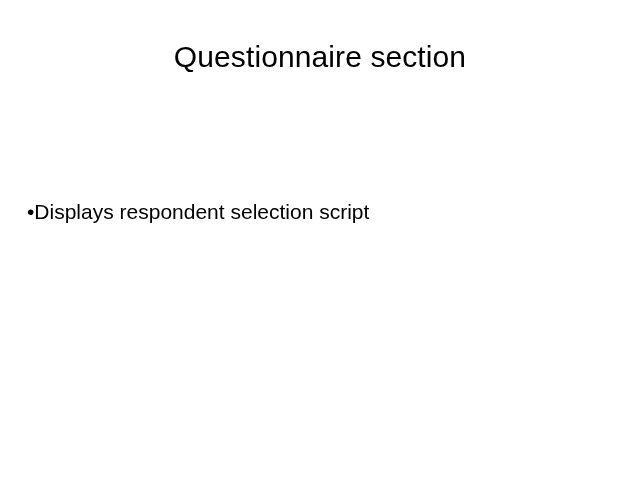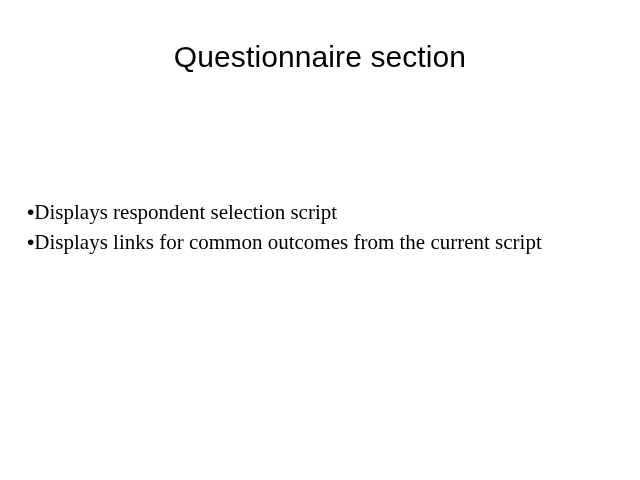--- a/index.html
+++ b/index.html
@@ -62,32 +62,30 @@
   .bullet-glyph {
     font-size: 21px;
     line-height: 29px;
     color: #000000;
   }
 
   .bullet-text {
     font-size: 21px;
     line-height: 29px;
     color: #000000;
-    font-family: Liberation Serif, serif;
   }
 </style>
 </head>
 <body>
 
 <div class="slide">
 
   <h1 class="slide-title">Questionnaire section</h1>
 
   <ul class="slide-body">
 
     <li class="bullet-item"><span class="bullet-glyph">•</span><span class="bullet-text">Displays respondent selection script</span></li>
 
-    <li class="bullet-item"><span class="bullet-glyph">•</span><span class="bullet-text">Displays links for common outcomes from the current script</span></li>
 
 
   </ul>
 
 </div>
 
 </body></html>

